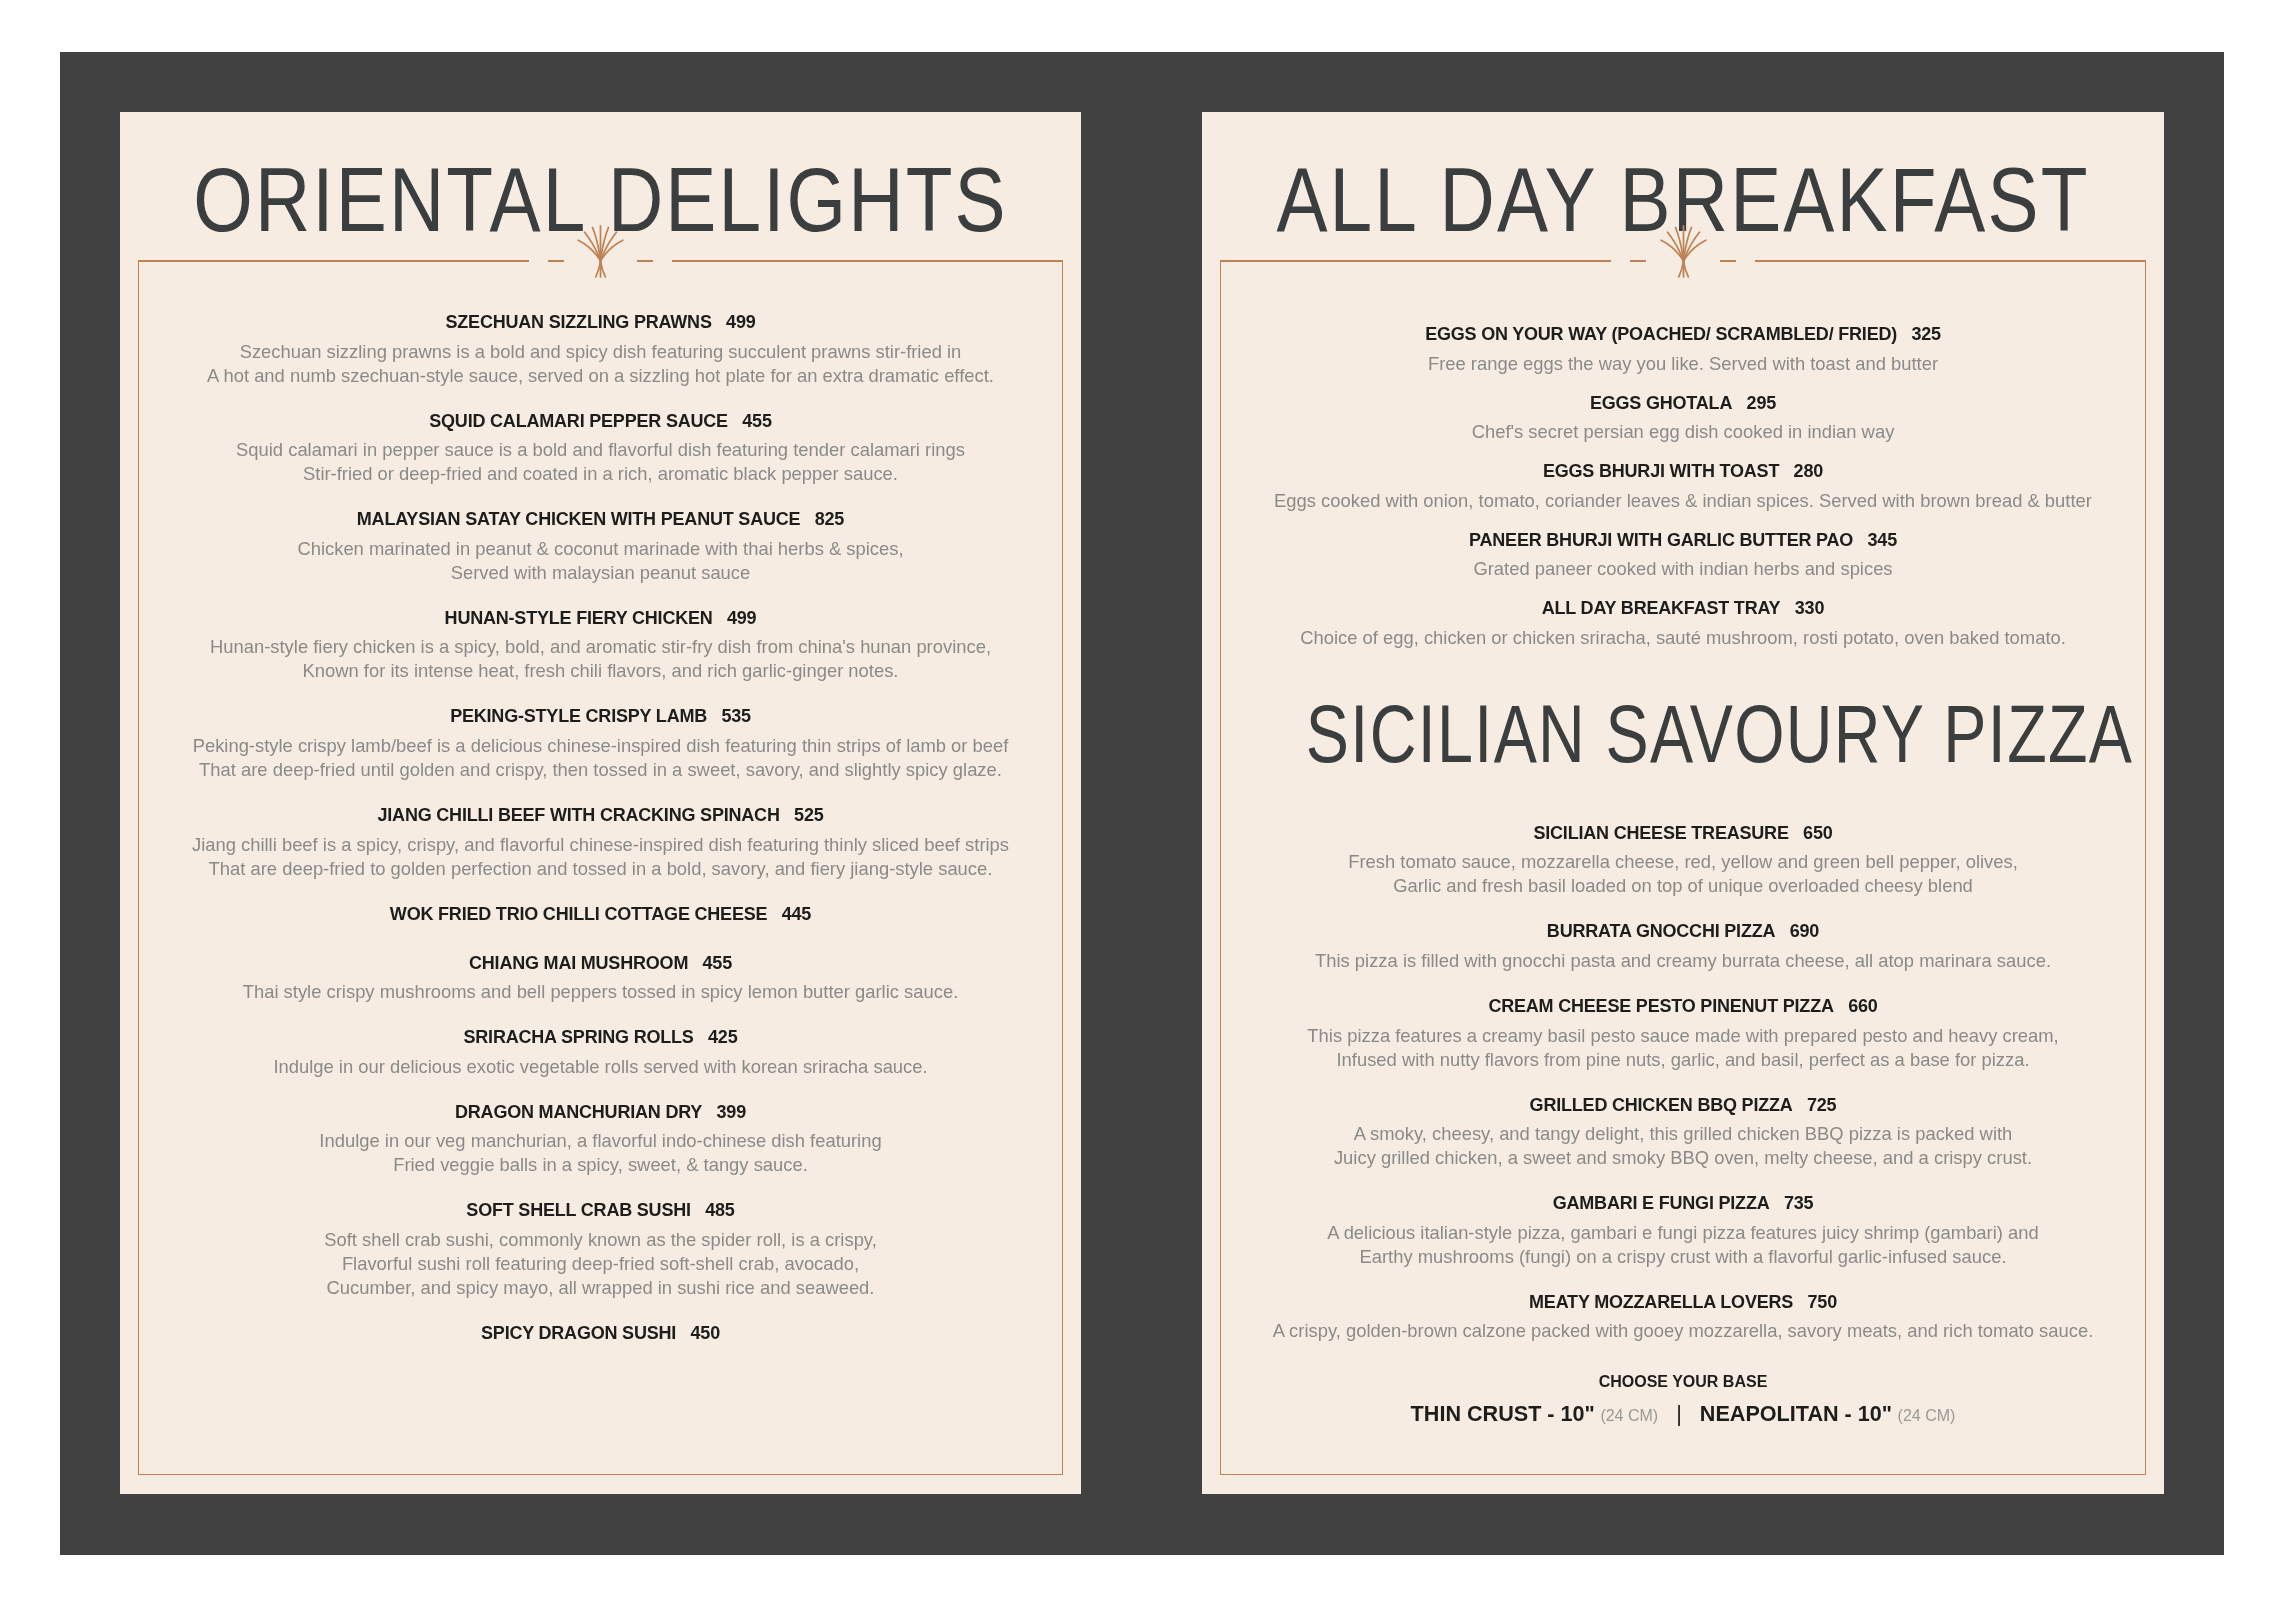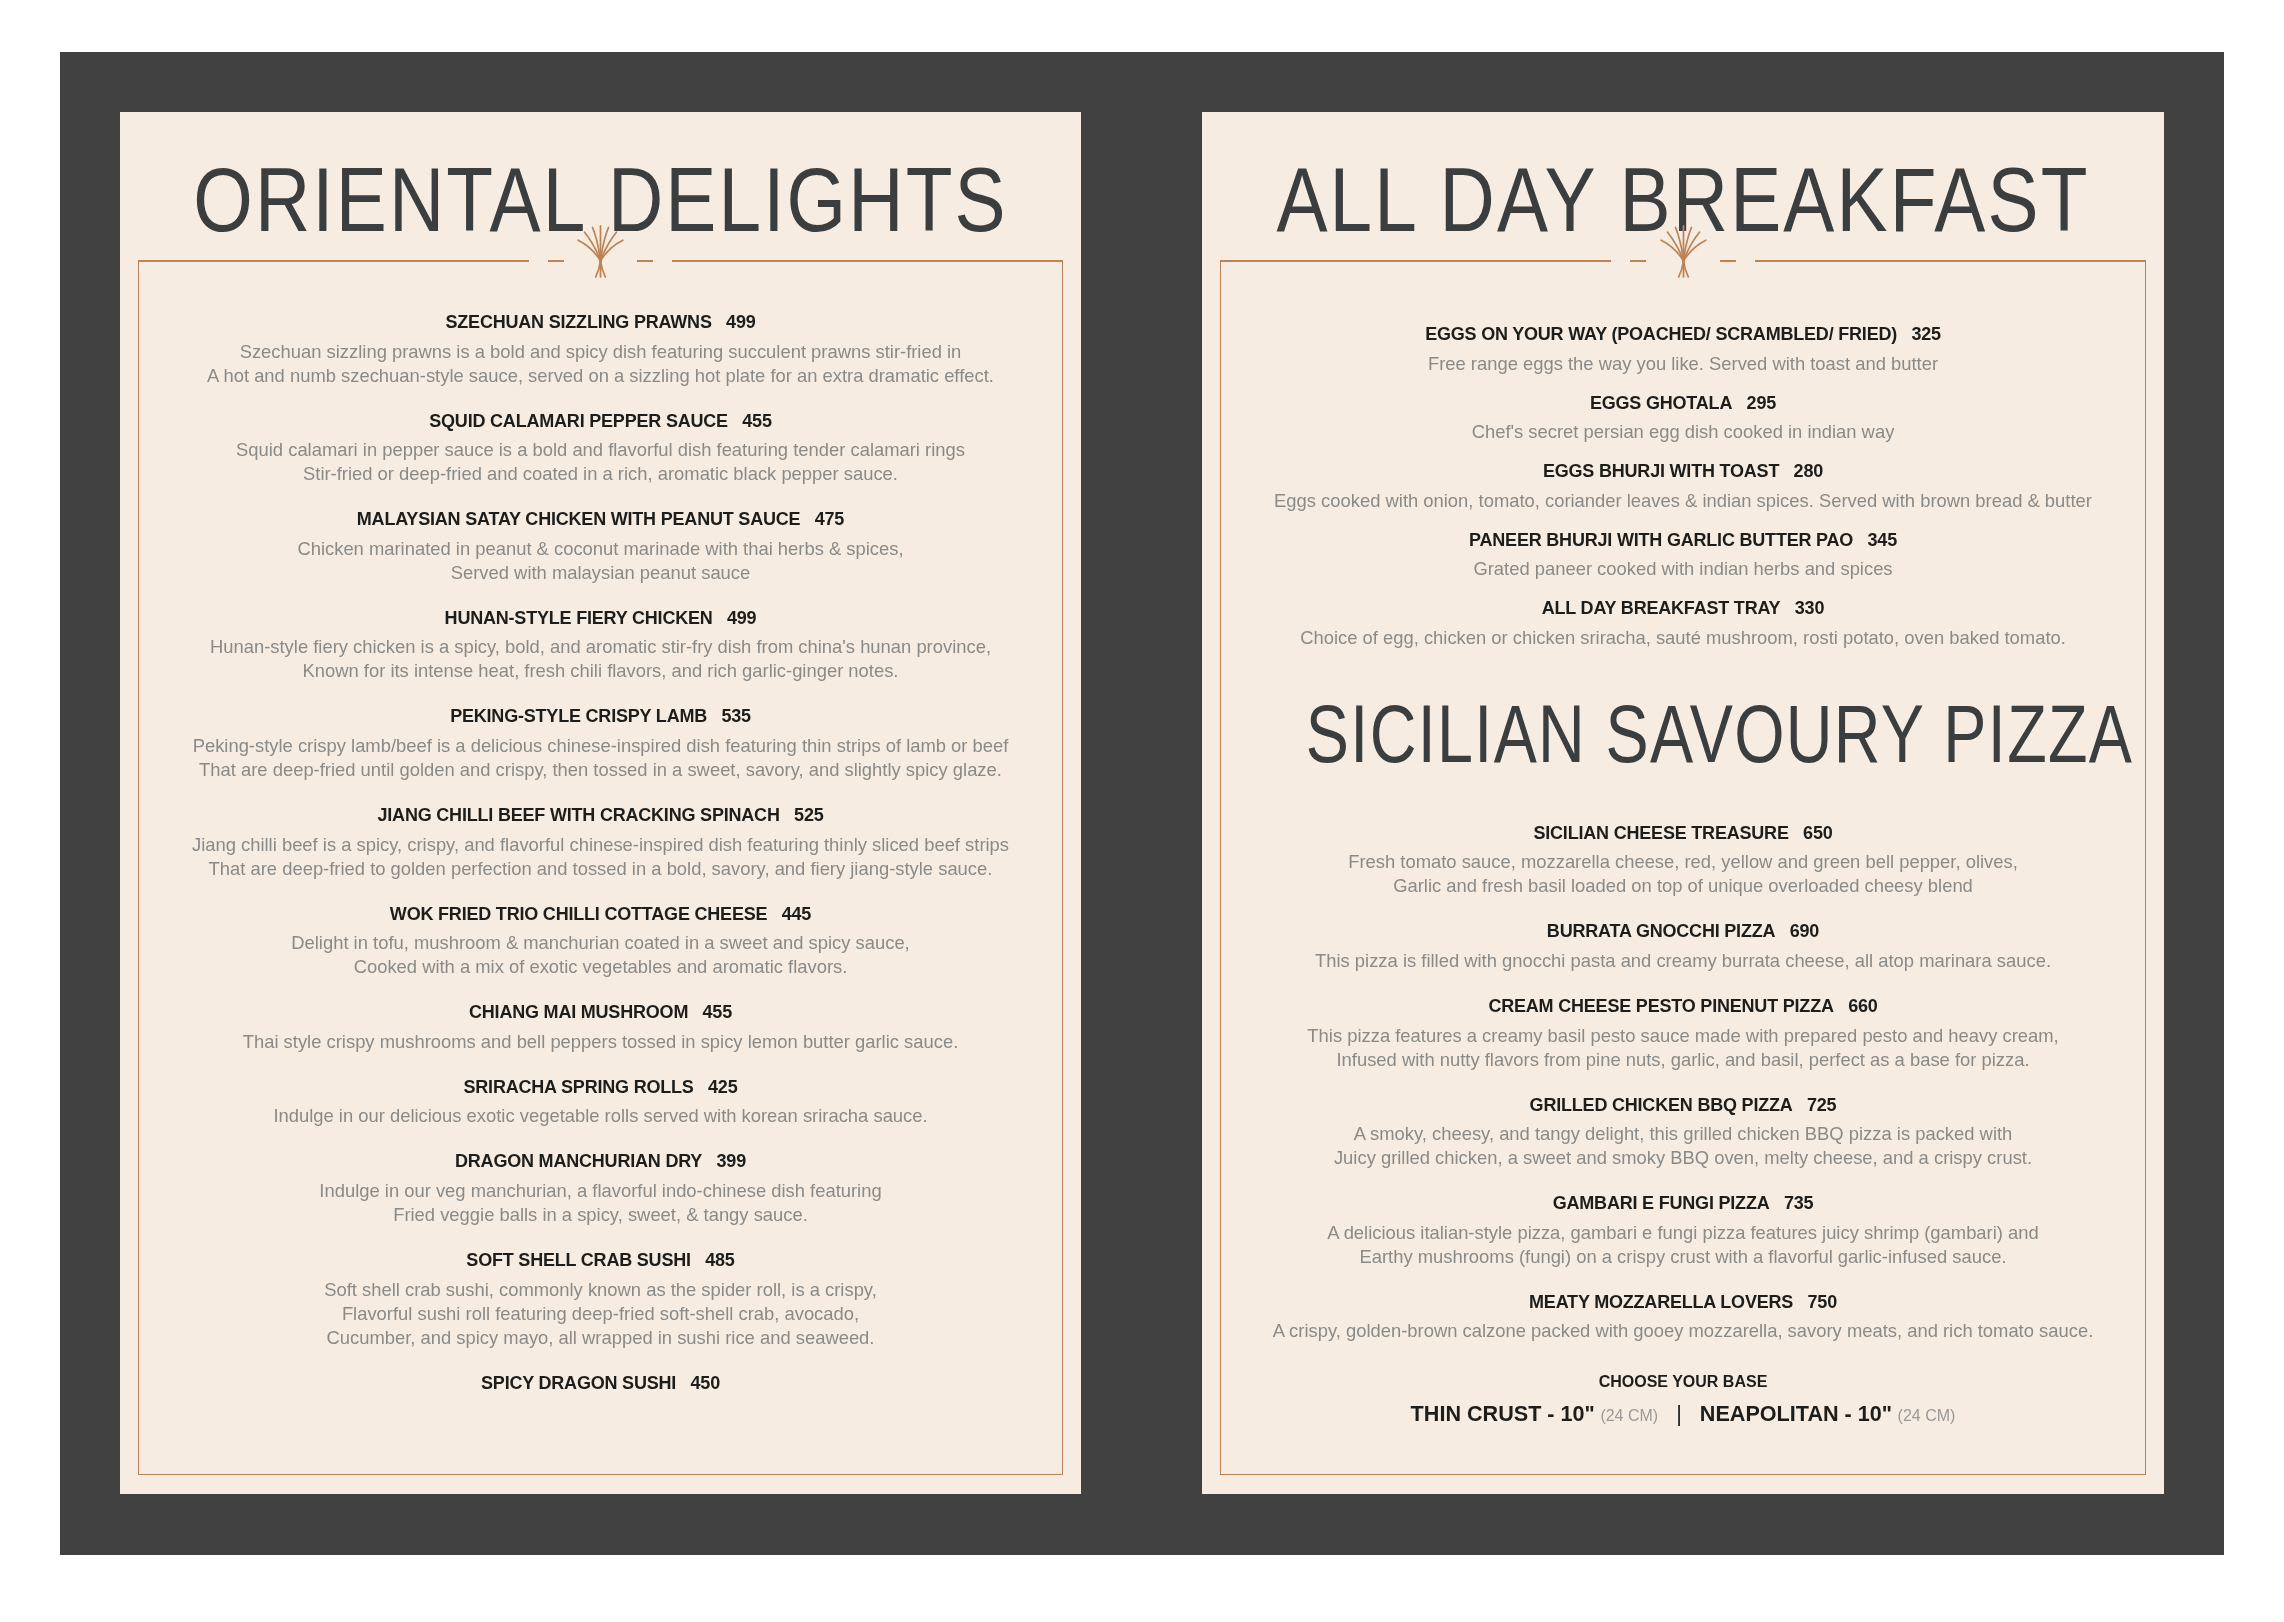--- a/index.html
+++ b/index.html
@@ -116,43 +116,41 @@
         <div class="item-line"><span class="item-name">SZECHUAN SIZZLING PRAWNS</span><span class="item-price">499</span></div>
         <p class="item-desc">Szechuan sizzling prawns is a bold and spicy dish featuring succulent prawns stir-fried in
 A hot and numb szechuan-style sauce, served on a sizzling hot plate for an extra dramatic effect.</p>
       </div>
       <div class="menu-item">
         <div class="item-line"><span class="item-name">SQUID CALAMARI PEPPER SAUCE</span><span class="item-price">455</span></div>
         <p class="item-desc">Squid calamari in pepper sauce is a bold and flavorful dish featuring tender calamari rings
 Stir-fried or deep-fried and coated in a rich, aromatic black pepper sauce.</p>
       </div>
       <div class="menu-item">
-        <div class="item-line"><span class="item-name">MALAYSIAN SATAY CHICKEN WITH PEANUT SAUCE</span><span class="item-price">475</span></div>
+        <div class="item-line"><span class="item-name">MALAYSIAN SATAY CHICKEN WITH PEANUT SAUCE</span><span class="item-price">825</span></div>
         <p class="item-desc">Chicken marinated in peanut &amp; coconut marinade with thai herbs &amp; spices,
 Served with malaysian peanut sauce</p>
       </div>
       <div class="menu-item">
         <div class="item-line"><span class="item-name">HUNAN-STYLE FIERY CHICKEN</span><span class="item-price">499</span></div>
         <p class="item-desc">Hunan-style fiery chicken is a spicy, bold, and aromatic stir-fry dish from china's hunan province,
 Known for its intense heat, fresh chili flavors, and rich garlic-ginger notes.</p>
       </div>
       <div class="menu-item">
         <div class="item-line"><span class="item-name">PEKING-STYLE CRISPY LAMB</span><span class="item-price">535</span></div>
         <p class="item-desc">Peking-style crispy lamb/beef is a delicious chinese-inspired dish featuring thin strips of lamb or beef
 That are deep-fried until golden and crispy, then tossed in a sweet, savory, and slightly spicy glaze.</p>
       </div>
       <div class="menu-item">
         <div class="item-line"><span class="item-name">JIANG CHILLI BEEF WITH CRACKING SPINACH</span><span class="item-price">525</span></div>
         <p class="item-desc">Jiang chilli beef is a spicy, crispy, and flavorful chinese-inspired dish featuring thinly sliced beef strips
 That are deep-fried to golden perfection and tossed in a bold, savory, and fiery jiang-style sauce.</p>
       </div>
       <div class="menu-item">
         <div class="item-line"><span class="item-name">WOK FRIED TRIO CHILLI COTTAGE CHEESE</span><span class="item-price">445</span></div>
-        <p class="item-desc">Delight in tofu, mushroom &amp; manchurian coated in a sweet and spicy sauce,
-Cooked with a mix of exotic vegetables and aromatic flavors.</p>
       </div>
       <div class="menu-item">
         <div class="item-line"><span class="item-name">CHIANG MAI MUSHROOM</span><span class="item-price">455</span></div>
         <p class="item-desc">Thai style crispy mushrooms and bell peppers tossed in spicy lemon butter garlic sauce.</p>
       </div>
       <div class="menu-item">
         <div class="item-line"><span class="item-name">SRIRACHA SPRING ROLLS</span><span class="item-price">425</span></div>
         <p class="item-desc">Indulge in our delicious exotic vegetable rolls served with korean sriracha sauce.</p>
       </div>
       <div class="menu-item">

